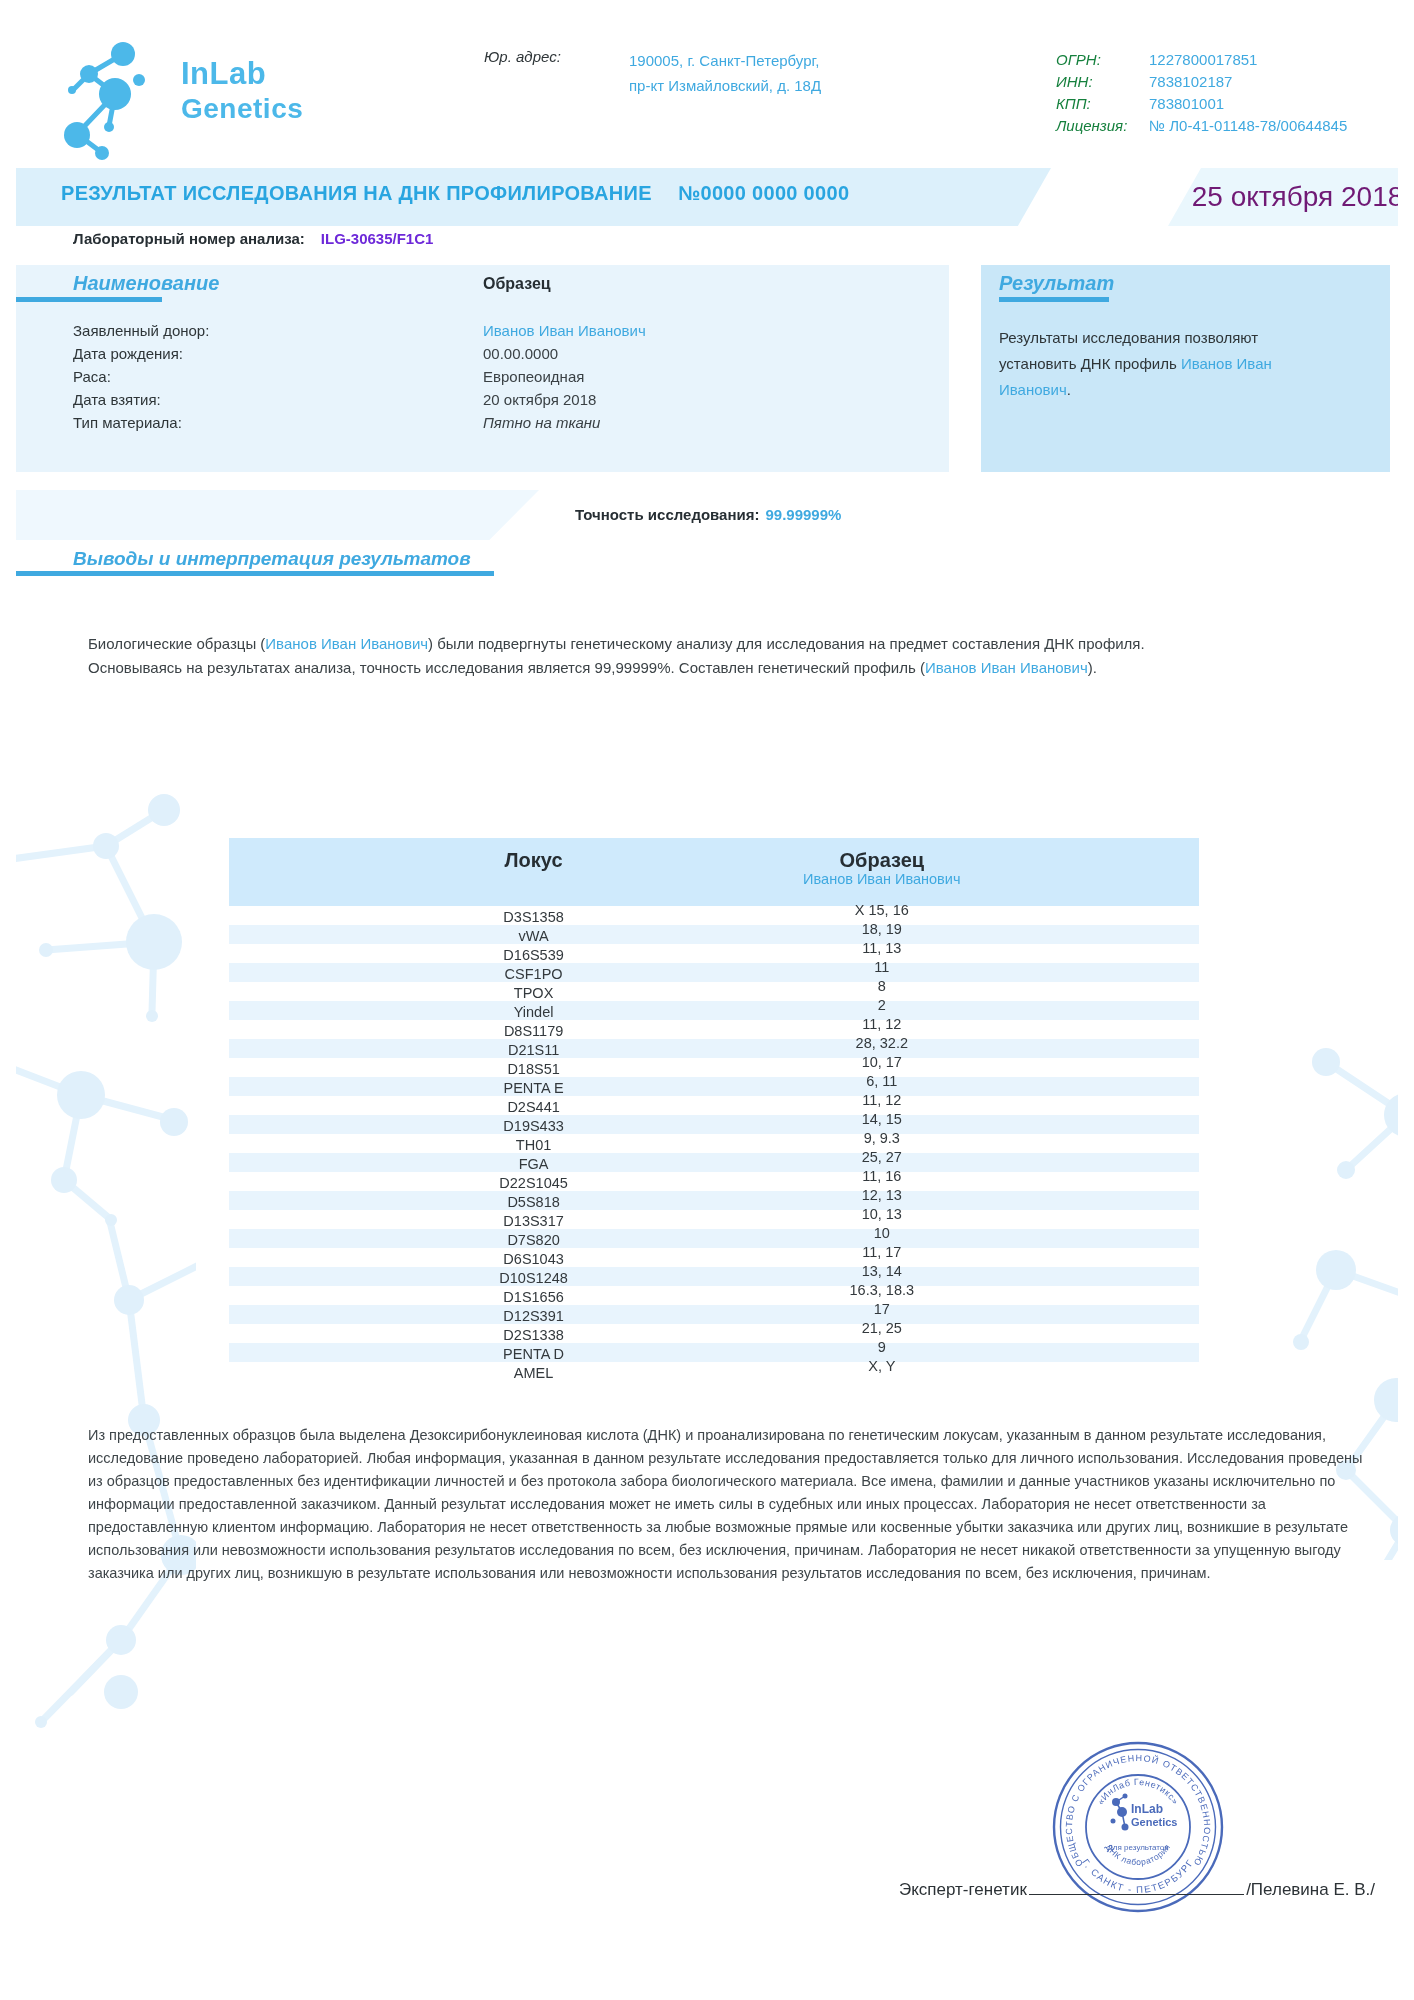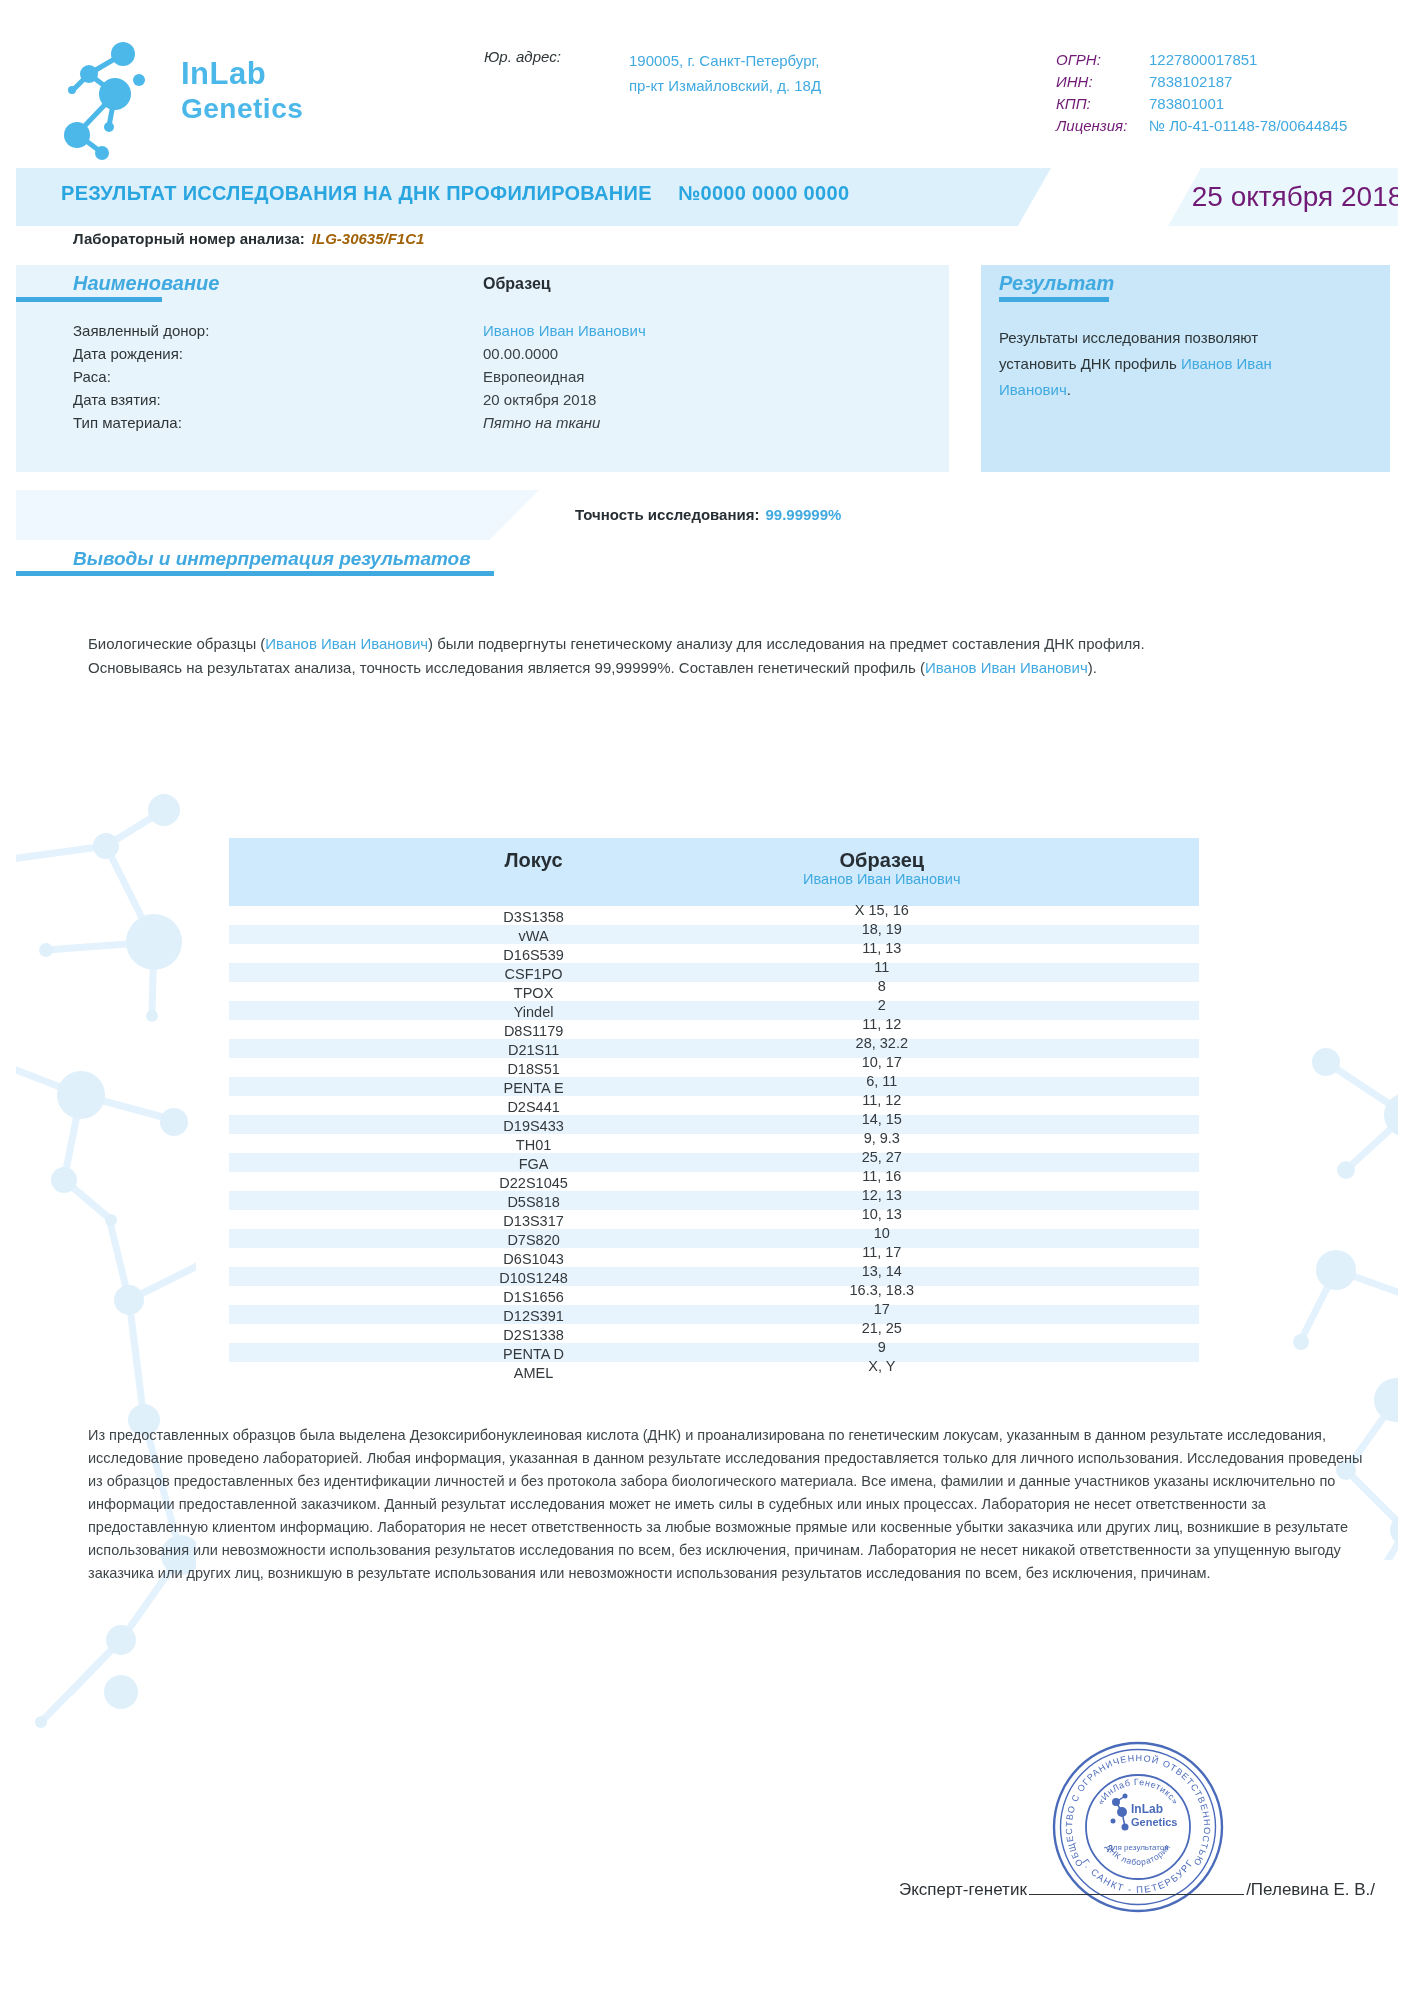--- a/index.html
+++ b/index.html
@@ -15,37 +15,37 @@
   .logo-text { position:absolute; left:120px; top:20px; color:#4cb8e9; line-height:1; }
   .logo-line1 { font-size:31px; font-weight:bold; letter-spacing:.5px; }
   .logo-line2 { font-size:28px; font-weight:bold; letter-spacing:.5px; margin-top:6px; }
 
   .addr-label { position:absolute; left:468px; top:48px; width:118px; 
                 font-style:italic; font-size:15px; color:#2e3538; z-index:2; }
   .addr-val { position:absolute; left:613px; top:48px; font-size:15px; color:#3fa9e0; line-height:25px; z-index:2; }
 
   .reg-block { position:absolute; left:1040px; top:48px; z-index:2; }
   .reg-row { display:flex; height:22px; align-items:center; }
-  .reg-label { width:93px; font-style:italic; font-size:15px; color:#701a75; }
+  .reg-label { width:93px; font-style:italic; font-size:15px; color:#15803d; }
   .reg-value { font-size:15px; color:#3fa9e0; white-space:nowrap; }
 
   
   .titlebar-left { position:absolute; left:0; top:168px; width:1035px; height:58px; background:#dcf0fb;
                    clip-path:polygon(0 0, 100% 0, 96.8% 100%, 0 100%); z-index:1; }
   .titlebar-title { position:absolute; left:45px; top:182px; font-size:20px; font-weight:bold;
                     color:#29a5e0; letter-spacing:.3px; z-index:2; white-space:nowrap; }
   .titlebar-number { margin-left:26px; }
   .titlebar-right { position:absolute; left:1152px; top:168px; width:262px; height:58px; background:#eaf7fd;
                     clip-path:polygon(12.6% 0, 100% 0, 100% 100%, 0 100%); z-index:1; }
   .titlebar-date { position:absolute; left:1174px; top:181px; width:215px; text-align:center;
                    font-size:28px; color:#701a75; z-index:2; white-space:nowrap; }
 
   
   .lab-row { position:absolute; left:57px; top:230px; font-size:15px; font-weight:bold; color:#262e33; z-index:2; }
-  .lab-row .lab-value { color:#a16207; margin-left:7px;font-style:italic; }
+  .lab-row .lab-value { color:#6d28d9; margin-left:16px; }
 
   
   .panel-left { position:absolute; left:0; top:265px; width:933px; height:207px; background:#e8f4fc; z-index:1; }
   .panel-right { position:absolute; left:965px; top:265px; width:409px; height:207px; background:#c9e7f8; z-index:1; }
 
   .sec-heading { font-size:20px; font-weight:bold; font-style:italic; color:#3fa9e0; }
   .h-name { position:absolute; left:57px; top:272px; z-index:2; }
   .h-name-underline { position:absolute; left:0; top:297px; width:146px; height:5px; background:#3fa9e0; z-index:2; }
   .h-obrazec { position:absolute; left:467px; top:275px; font-size:16px; font-weight:bold; color:#262e33; z-index:2; }
 

